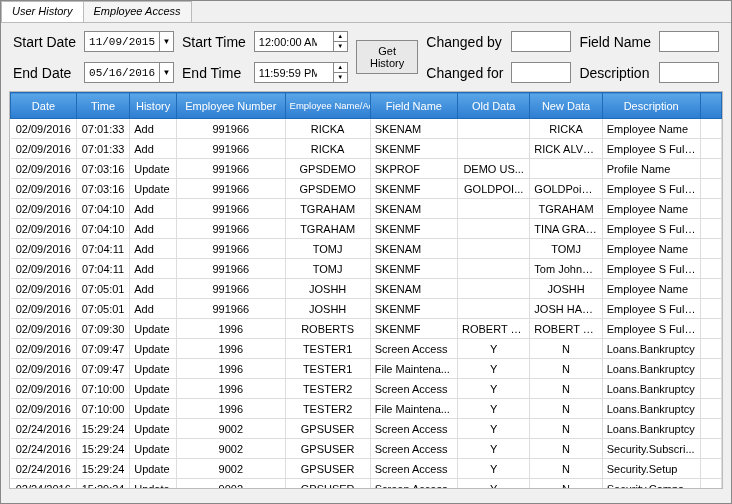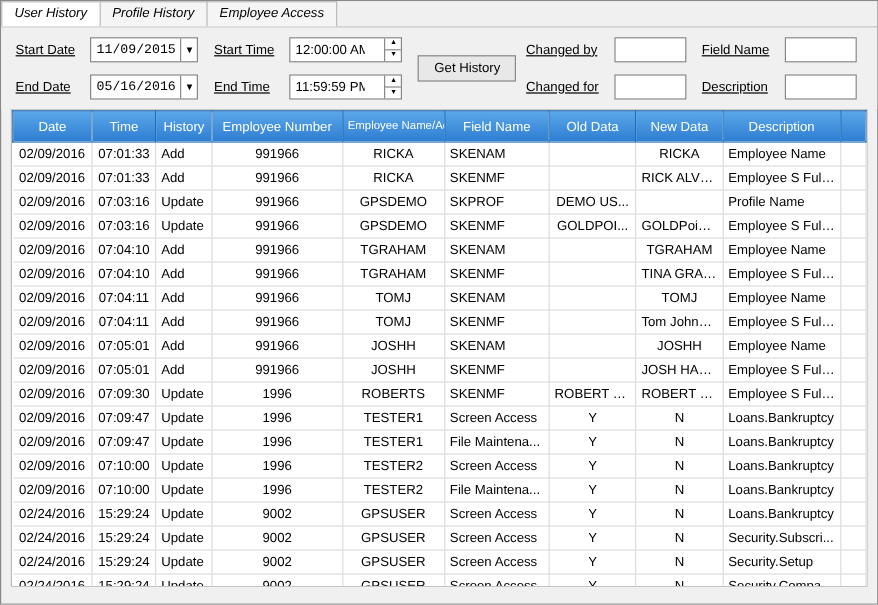--- a/index.html
+++ b/index.html
@@ -2,21 +2,21 @@
 <html><head>
 <meta charset="utf-8">
 <style>
   * { margin: 0; padding: 0; box-sizing: border-box; }
   body { font-family: Arial, sans-serif; font-size: 11px; background: #fff; color: #000; }
   .window { width: 732px; height: 504px; border: 1px solid #888; background: #f0f0f0; position: relative; }
   .tabs { display: flex; background: #f0f0f0; border-bottom: 1px solid #bbb; height: 22px; font-style: italic; }
   .tab { padding: 3px 10px; background: #f5f5f5; border: 1px solid #bbb; border-bottom: none; cursor: pointer; margin-right: -1px; font-size: 11px; white-space: nowrap; }
   .tab.active { background: #fff; position: relative; z-index: 1; }
   .filterbar { padding: 8px 12px; background: #f0f0f0; display: grid; grid-template-columns: auto auto auto auto auto auto auto auto auto; column-gap: 8px; row-gap: 10px; align-items: center; }
-  .lbl { font-size: 11px; white-space: nowrap; text-decoration: underline; }
+  .lbl { font-size: 14px; white-space: nowrap; }
   .combo { display: inline-flex; align-items: center; border: 1px solid #888; background: #fff; height: 21px; width: 90px; }
   .combo input { flex: 1; border: none; padding: 0 4px; font-size: 11px; width: 60px; background: transparent; font-family: Liberation Mono, monospace; }
   .combo .dd { width: 14px; text-align: center; border-left: 1px solid #888; font-size: 8px; cursor: pointer; line-height: 19px; }
   .spin { display: inline-flex; align-items: stretch; border: 1px solid #888; background: #fff; height: 21px; width: 94px; gap: 12px; }
   .spin input { flex: 1; border: none; padding: 0 4px; font-size: 11px; width: 64px; background: transparent; }
   .spin .spinbtns { display: flex; flex-direction: column; width: 14px; border-left: 1px solid #888; }
   .spin .sb { flex: 1; font-size: 6px; text-align: center; border-bottom: 1px solid #888; cursor: pointer; line-height: 8px; }
   .spin .sb:last-child { border-bottom: none; }
   .btn { padding: 4px 10px; border: 1px solid #888; background: #e8e8e8; cursor: pointer; font-size: 11px; }
   .txt { border: 1px solid #888; background: #fff; height: 21px; width: 60px; padding: 0 4px; font-size: 11px; }
@@ -35,21 +35,20 @@
   .c-new { width: 68px; text-align: center; }
   .c-desc { width: 92px; text-align: left; }
   .c-extra { width: 20px; }
 </style>
 </head>
 <body>
 
 <div class="window">
   <div class="tabs">
     <div class="tab active">User History</div>
-    <div class="tab">Profile History</div>
     <div class="tab">Employee Access</div>
   </div>
 
   <div class="filterbar">
     <span class="lbl">Start Date</span>
     <div class="combo">
       <input value="11/09/2015" style="">
       <span class="dd">▼</span>
     </div>
     <span class="lbl">Start Time</span>

